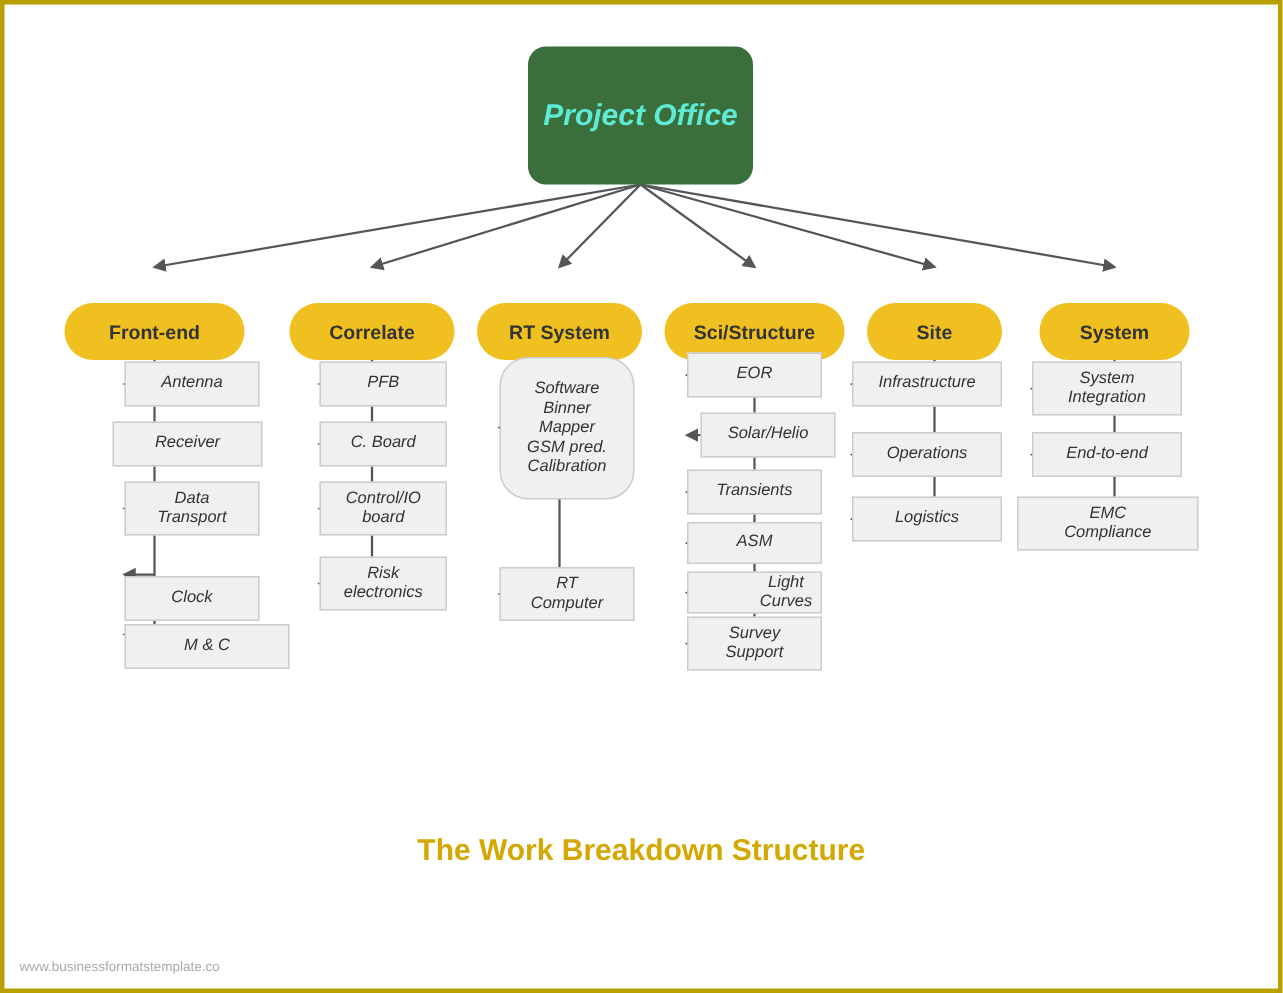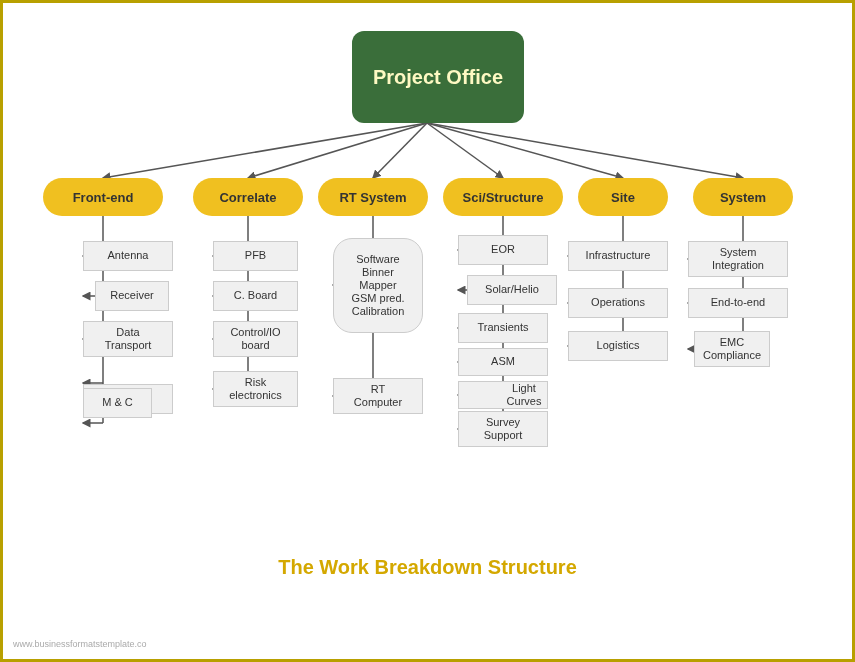--- a/index.html
+++ b/index.html
@@ -11,63 +11,66 @@
       font-family: Arial, sans-serif;
       position: relative;
       overflow: hidden;
     }
 
     
     .root-node {
       position: absolute;
       top: 28px;
       left: 349px;
-      width: 172px;
+      width: 150px;
       height: 92px;
       background: #3a6e3a;
       border-radius: 12px;
       display: flex;
       align-items: center;
       justify-content: center;
       text-align: center;
-      color: #fef9c3;
+      color: #5eead4;
       font-size: 20px;
       font-weight: bold;
       line-height: 1.2;
+      font-style: italic;
     }
 
     
     .level1-node {
       position: absolute;
       height: 38px;
       background: #f0c020;
       border-radius: 20px;
       display: flex;
       align-items: center;
       justify-content: center;
       text-align: center;
       font-size: 13px;
       font-weight: bold;
       color: #333;
       padding: 0 8px;
+      margin-top: 24px;
     }
 
     
     .level2-node {
       position: absolute;
       background: #f0f0f0;
       border: 1px solid #ccc;
       display: flex;
       align-items: center;
       justify-content: center;
       text-align: center;
       font-size: 11px;
       color: #333;
       padding: 4px 6px;
       line-height: 1.2;
+      font-style: italic;
     }
 
     
     .lines-svg {
       position: absolute;
       top: 0;
       left: 0;
       width: 855px;
       height: 500px;
       pointer-events: none;
@@ -170,31 +173,31 @@
 <div class="level1-node" style="left:575px; top:175px; width:90px;">
   <span>Site</span>
 </div>
 <div class="level1-node" style="left:690px; top:175px; width:100px;">
   <span>System</span>
 </div>
 
 <div class="level2-node" style="left:80px; top:238px; width:90px; height:30px;">
   <span>Antenna</span>
 </div>
-<div class="level2-node" style="left:92px; top:278px; width:74px; height:30px;">
+<div class="level2-node" style="left:72px; top:278px; width:100px; height:30px;">
   <span>Receiver</span>
 </div>
 <div class="level2-node" style="left:80px; top:318px; width:90px; height:36px;">
   <span style="white-space:pre-line;">Data
 Transport</span>
 </div>
 <div class="level2-node" style="left:80px; top:365px; width:90px; height:30px;margin-top:16px;">
   <span>Clock</span>
 </div>
-<div class="level2-node" style="left:80px; top:385px; width:69px; height:30px;text-align:center;">
+<div class="level2-node" style="left:80px; top:413px; width:110px; height:30px;text-align:center;">
   <span>M &amp; C</span>
 </div>
 
 <div class="level2-node" style="left:210px; top:238px; width:85px; height:30px;">
   <span>PFB</span>
 </div>
 <div class="level2-node" style="left:210px; top:278px; width:85px; height:30px;">
   <span>C. Board</span>
 </div>
 <div class="level2-node" style="left:210px; top:318px; width:85px; height:36px;">
@@ -248,21 +251,21 @@
   <span>Logistics</span>
 </div>
 
 <div class="level2-node" style="left:685px; top:238px; width:100px; height:36px;">
   <span style="white-space:pre-line;">System
 Integration</span>
 </div>
 <div class="level2-node" style="left:685px; top:285px; width:100px; height:30px;">
   <span>End-to-end</span>
 </div>
-<div class="level2-node" style="left:691px; top:328px; width:76px; height:36px;">
+<div class="level2-node" style="left:675px; top:328px; width:121px; height:36px;">
   <span style="white-space:pre-line;">EMC
 Compliance</span>
 </div>
 
 <div class="footer-text">
   <span>The Work Breakdown Structure</span>
 </div>
 
 <div class="watermark">
   <span>www.businessformatstemplate.co</span>

